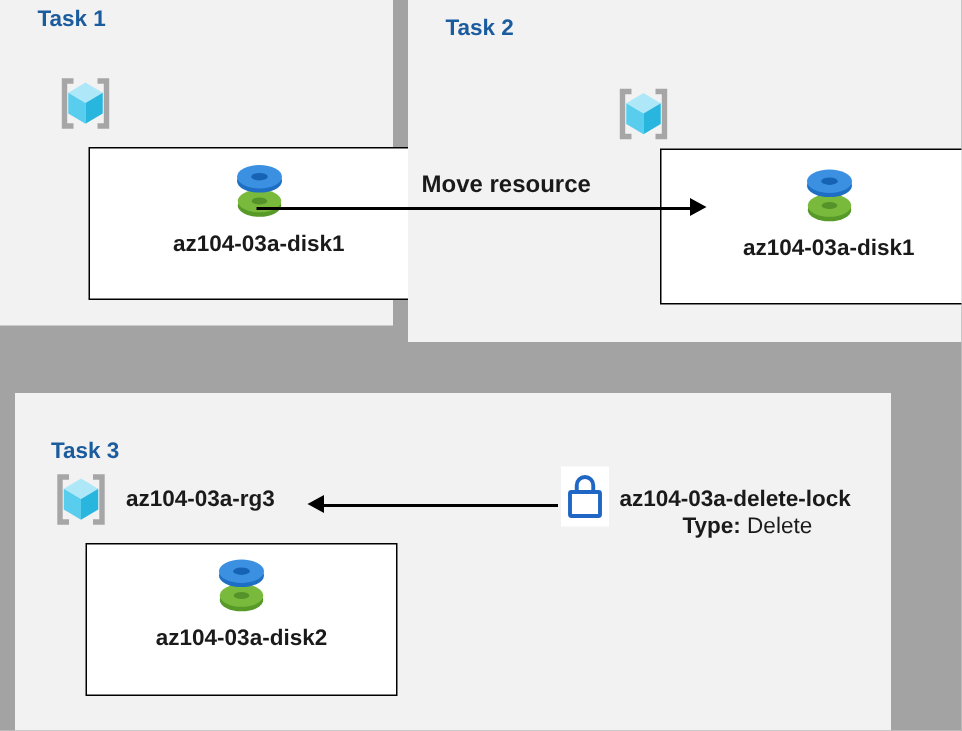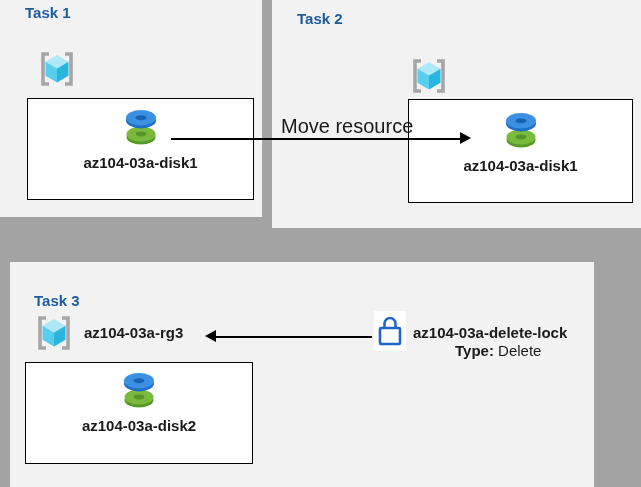--- a/index.html
+++ b/index.html
@@ -18,36 +18,36 @@
     --cube-right:#29b6de;
     --bracket-gray:#a6a6a6;
   }
   *{margin:0;padding:0;box-sizing:border-box;}
   body{background:#ffffff;font-family:"Liberation Sans","DejaVu Sans",sans-serif;}
   .stage{position:relative;width:641px;height:487px;background:#a3a3a3;overflow:hidden;}
   .panel{position:absolute;background:var(--panel-bg);}
   .task-title{position:absolute;font-size:15px;font-weight:700;color:var(--title-blue);}
   .rg-icon{position:absolute;}
   .rg-label{position:absolute;font-size:15px;font-weight:700;color:var(--text-black);white-space:nowrap;}
-  .resource-box{position:absolute;background:#ffffff;border:1.5px solid #000;display:flex;flex-direction:column;align-items:center;}
+  .resource-box{position:absolute;background:#ffffff;border:1.5px solid #000;display:flex;flex-direction:column;align-items:center;margin-left:32px;}
   .disk-label{font-size:15px;font-weight:700;color:var(--text-black);white-space:nowrap;}
   .bracket{fill:none;stroke:var(--bracket-gray);stroke-width:3.6;}
   .cube-top{fill:var(--cube-top);}
   .cube-left{fill:var(--cube-left);}
   .cube-right{fill:var(--cube-right);}
   .b-side{fill:var(--disk-blue-side);}
   .b-top{fill:var(--disk-blue-top);}
   .b-hole{fill:var(--disk-blue-hole);}
   .g-side{fill:var(--disk-green-side);}
   .g-top{fill:var(--disk-green-top);}
   .g-hole{fill:var(--disk-green-hole);}
   .arrow-line{position:absolute;height:1.5px;background:#000;z-index:5;}
   .arrow-head-right{position:absolute;width:0;height:0;border-top:6.5px solid transparent;border-bottom:6.5px solid transparent;border-left:11px solid #000;z-index:5;}
   .arrow-head-left{position:absolute;width:0;height:0;border-top:6.5px solid transparent;border-bottom:6.5px solid transparent;border-right:11px solid #000;z-index:5;}
-  .move-label{position:absolute;font-size:20px;font-weight:400;color:var(--text-black);z-index:6;white-space:nowrap;}
+  .move-label{position:absolute;font-size:16px;font-weight:700;color:var(--text-black);z-index:6;white-space:nowrap;}
   .lock-square{position:absolute;width:32px;height:40px;background:#ffffff;display:flex;align-items:center;justify-content:center;}
   .lock-shackle{fill:none;stroke:var(--lock-blue);stroke-width:2.6;}
   .lock-body{fill:#ffffff;stroke:var(--lock-blue);stroke-width:2.6;}
   .lock-name{position:absolute;font-size:15px;font-weight:700;color:var(--text-black);white-space:nowrap;}
   .lock-type{position:absolute;font-size:15px;color:var(--text-black);white-space:nowrap;margin-left:42px;}
   .lock-type .tl{font-weight:700;}
 </style>
 </head>
 <body>
 
@@ -110,21 +110,21 @@
 
     <svg class="rg-icon" style="left:23px;top:50px;" width="42" height="42" viewBox="0 0 42 42">
       <path class="bracket" d="M13 6 H7 V36 H13"></path>
       <path class="bracket" d="M29 6 H35 V36 H29"></path>
       <polygon class="cube-top" points="21,7 32.5,13.8 21,20.6 9.5,13.8"></polygon>
       <polygon class="cube-left" points="9.5,13.8 21,20.6 21,34.5 9.5,27.7"></polygon>
       <polygon class="cube-right" points="32.5,13.8 21,20.6 21,34.5 32.5,27.7"></polygon>
     </svg>
     <div class="rg-label" style="left:74px;top:62px;">az104-03a-rg3</div>
 
-    <div class="resource-box" style="left:15px;top:100px;width:228px;height:102px;">
+    <div class="resource-box" style="left:15px;top:100px;width:208px;height:102px;">
       <svg width="40" height="40" viewBox="0 0 40 40" style="margin-top:8px;">
         <ellipse class="g-side" cx="20" cy="29" rx="14.5" ry="7.5"></ellipse>
         <ellipse class="g-top" cx="20" cy="26" rx="14.5" ry="7.5"></ellipse>
         <ellipse class="g-hole" cx="20" cy="26" rx="5.2" ry="2.4"></ellipse>
         <ellipse class="b-side" cx="20" cy="12.6" rx="15" ry="7.8"></ellipse>
         <ellipse class="b-top" cx="20" cy="9.8" rx="15" ry="7.8"></ellipse>
         <ellipse class="b-hole" cx="20" cy="9.8" rx="5.5" ry="2.5"></ellipse>
       </svg>
       <div class="disk-label" style="margin-top:6px;">az104-03a-disk2</div>
     </div>

